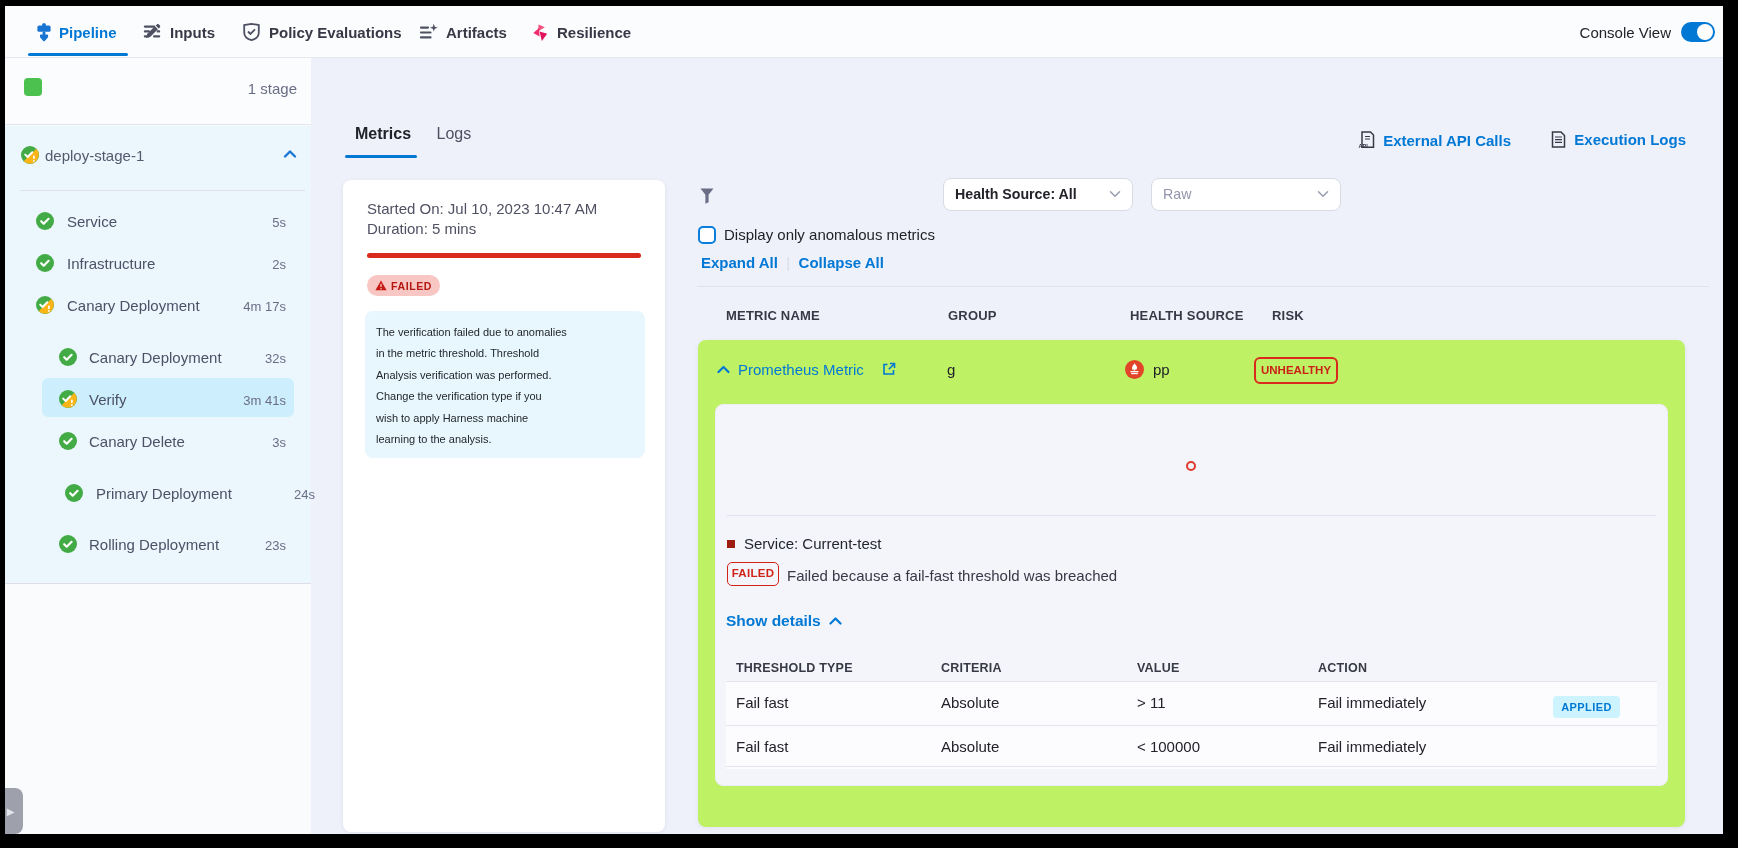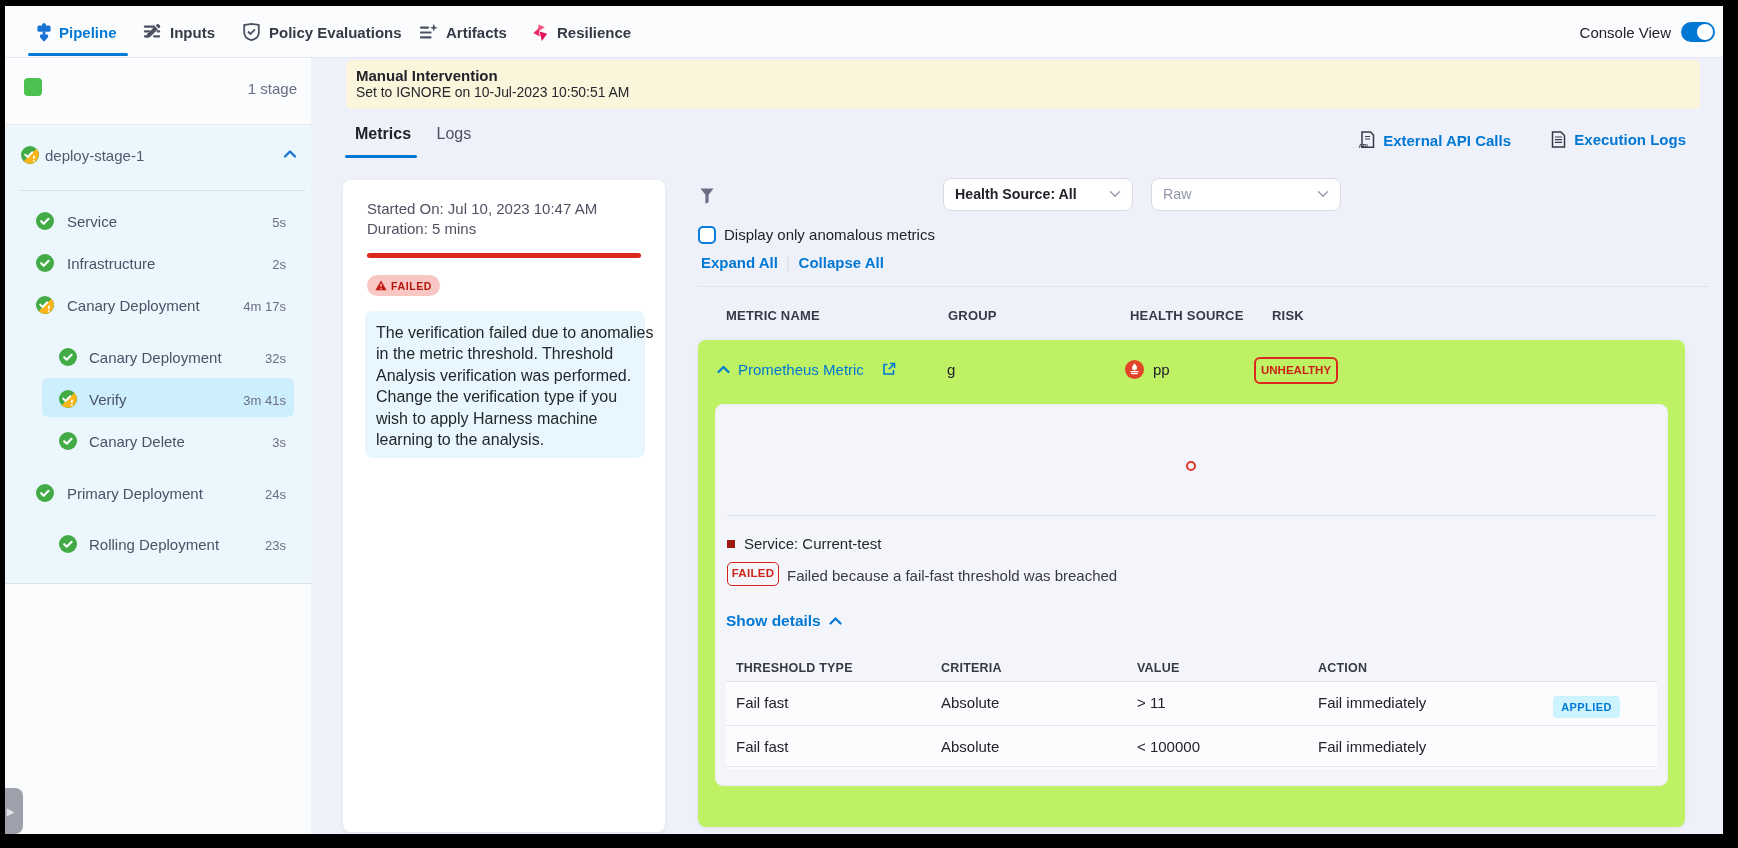--- a/index.html
+++ b/index.html
@@ -35,21 +35,21 @@
 #mtabs { position:absolute; left:44px; top:67px; }
 .mtab { display:inline-block; font-size:16px; margin-right:21px; }
 #metrics-ul { position:absolute; left:34px; top:97px; width:72px; height:3px; background:#0278D5; border-radius:2px; }
 .toplinks { position:absolute; top:73px; font-size:15px; font-weight:700; color:#0278D5; display:flex; align-items:center; }
 
 #leftcard { position:absolute; left:32px; top:122px; width:322px; height:652px; background:#fff; border-radius:8px; box-shadow:0 1px 4px rgba(40,41,61,.08); padding:16px 24px; }
 #leftcard .meta { font-size:15px; color:#4F5162; line-height:20px; margin-top:3px; }
 #redbar { margin-top:14px; width:274px; height:5px; background:#DA291D; border-radius:3px; }
 #failedpill { margin-top:17px; width:73px; height:21px; background:#F8C6C3; border-radius:11px; display:flex; align-items:center; justify-content:center; }
 #failedpill span { font-size:10.5px; font-weight:700; color:#B41710; letter-spacing:.6px; margin-left:4px; }
-#infobox { margin-top:15px; margin-left:-2px; width:280px; background:#E8F7FD; border-radius:8px; padding:11px 0 8px 11px; font-size:16px; line-height:21.4px; color:#22272D; white-space:nowrap; }
+#infobox { margin-top:15px; margin-left:-2px; width:280px; background:#E8F7FD; border-radius:8px; padding:11px 0 8px 11px; font-size:11px; line-height:21.4px; color:#22272D; white-space:nowrap; }
 
 #rpanel { position:absolute; left:360px; top:112px; right:14px; bottom:0; }
 .ddl { position:absolute; top:8px; width:190px; height:33px; background:#fff; border:1px solid #D9DAE6; border-radius:8px; font-size:14.2px; color:#22222A; font-weight:600; line-height:31px; padding-left:11px; }
 .ddl .chev { position:absolute; right:11px; top:11px; }
 #chk { position:absolute; left:27px; top:56px; width:18px; height:18px; border:2px solid #0A7EDC; border-radius:5px; background:#fff; }
 #chklabel { position:absolute; left:53px; top:56px; font-size:15px; color:#22222A; }
 #expandrow { position:absolute; left:30px; top:84px; font-size:15px; font-weight:600; color:#0278D5; }
 #divider1 { position:absolute; left:26px; top:116px; right:0; height:1px; background:#E1E2EC; }
 .thead { position:absolute; top:138px; font-size:13px; font-weight:700; color:#383946; letter-spacing:.2px; }
 #bigcard { position:absolute; left:27px; top:170px; width:987px; height:487px; background:#bef264; border-radius:8px; box-shadow:0 1px 4px rgba(40,41,61,.08); }
@@ -193,45 +193,41 @@
         <span class="tdur">3m 41s</span>
       </div>
       <div class="trow" style="top:306px;">
         <svg class="ticon" style="left:54px;" width="18" height="18" viewBox="0 0 18 18">
             <circle cx="9" cy="9" r="9" fill="#42AB45"></circle>
             <path d="M5.2 9.2l2.5 2.5 4.9-4.9" stroke="#fff" stroke-width="2.2" fill="none" stroke-linecap="round" stroke-linejoin="round"></path>
           </svg>
         <span class="tlabel" style="left:84px;">Canary Delete</span>
         <span class="tdur">3s</span>
       </div>
-      <div class="trow" style="top:358px;">
+      <div class="trow" style="top:358px;margin-left:29px;">
         <svg class="ticon" style="left:31px;" width="18" height="18" viewBox="0 0 18 18">
             <circle cx="9" cy="9" r="9" fill="#42AB45"></circle>
             <path d="M5.2 9.2l2.5 2.5 4.9-4.9" stroke="#fff" stroke-width="2.2" fill="none" stroke-linecap="round" stroke-linejoin="round"></path>
           </svg>
         <span class="tlabel" style="left:62px;">Primary Deployment</span>
         <span class="tdur">24s</span>
       </div>
       <div class="trow" style="top:409px;">
         <svg class="ticon" style="left:54px;" width="18" height="18" viewBox="0 0 18 18">
             <circle cx="9" cy="9" r="9" fill="#42AB45"></circle>
             <path d="M5.2 9.2l2.5 2.5 4.9-4.9" stroke="#fff" stroke-width="2.2" fill="none" stroke-linecap="round" stroke-linejoin="round"></path>
           </svg>
         <span class="tlabel" style="left:84px;">Rolling Deployment</span>
         <span class="tdur">23s</span>
       </div>
     </div>
     <div id="sb-collapse">▶</div>
   </div>
 
   <div id="main">
-    <div id="banner">
-      <b>Manual Intervention</b>
-      <div class="sub">Set to IGNORE on 10-Jul-2023 10:50:51 AM</div>
-    </div>
     <div id="mtabs">
       <span class="mtab" style="font-weight:700; color:#22222A;">Metrics</span>
       <span class="mtab" style="color:#4F5162;">Logs</span>
     </div>
     <div id="metrics-ul"></div>
     <div class="toplinks" style="right:212px;">
       <svg width="17" height="18" viewBox="0 0 17 18" fill="none" stroke="#383946" stroke-width="1.5">
           <path d="M4 1h8.5l3 3v12.2H4z"></path>
           <path d="M7 5.5h5M7 8h5" stroke-width="1.2"></path>
           <text x="0.5" y="17" font-size="5.6" font-weight="bold" fill="#383946" stroke="none">API</text>

